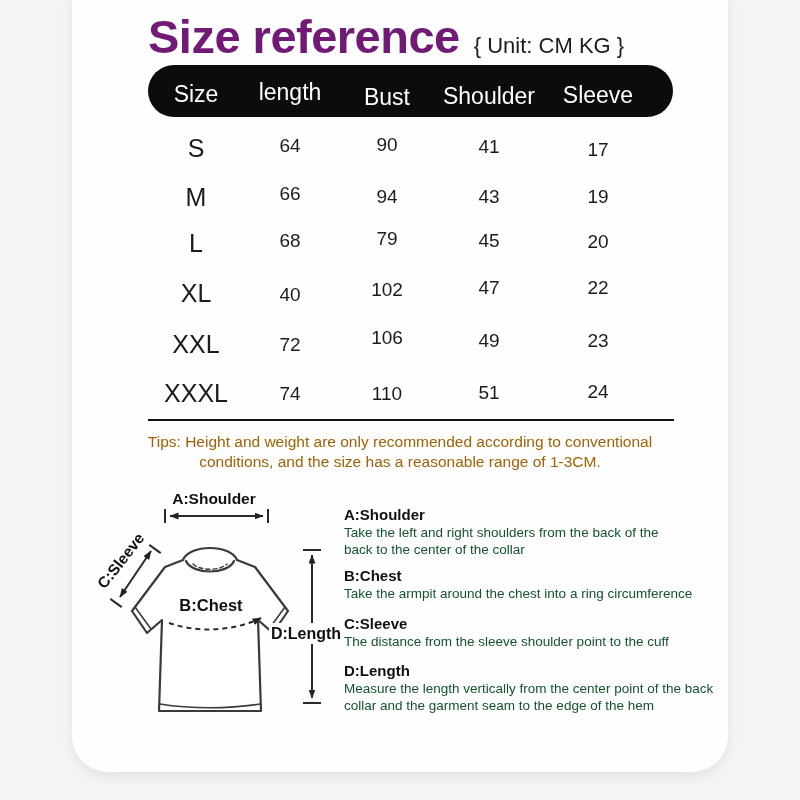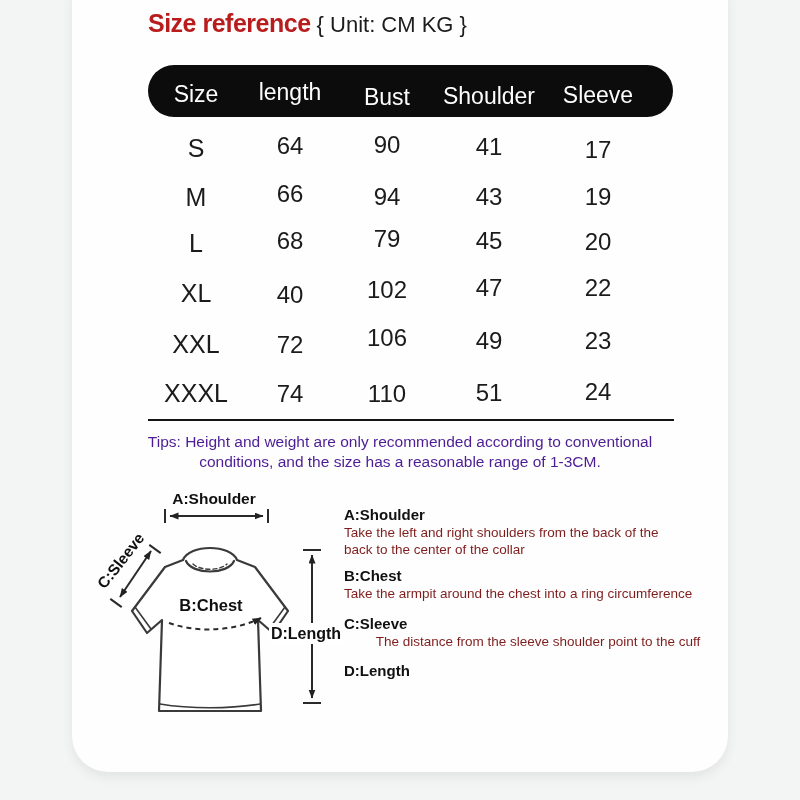--- a/index.html
+++ b/index.html
@@ -11,69 +11,69 @@
     background:#f3f4f4; overflow:hidden; color:#161616;
   }
   .card {
     position:absolute; left:72px; top:-34px; width:656px; height:806px;
     background:#fefefe; border-radius:36px;
     box-shadow:0 5px 12px rgba(0,0,0,.07);
   }
 
   
   .title-row { position:absolute; left:148px; top:9px; display:flex; align-items:baseline; }
-  .title-main { font-size:25px; font-weight:bold; letter-spacing:-.5px; color:#b91c1c; }
-  .title-unit { font-size:22px; font-weight:400; margin-left:6px; color:#1c1c1c; }
+  .title-main { font-size:47px; font-weight:bold; letter-spacing:-.5px; color:#701a75; }
+  .title-unit { font-size:22px; font-weight:400; margin-left:14px; color:#1c1c1c; }
 
   
   .thead {
     position:absolute; left:148px; top:65px; width:525px; height:52px;
     background:#0c0c0c; border-radius:29px;
   }
   .hcol {
     position:absolute; top:14px; height:30px; line-height:30px;
     color:#fdfdfd; font-size:23px; transform:translate(-50%, var(--dy,0));
     white-space:nowrap;
   }
   .cell {
     position:absolute; height:32px; line-height:32px;
-    font-size:24px; color:#1b1b1b;
+    font-size:19px; color:#1b1b1b;
     transform:translate(-50%, var(--dy,0)); white-space:nowrap;
   }
   .cell.size-label { font-size:25px; }
   .col-size   { left:196px; }
   .col-length { left:290px; }
   .col-bust   { left:387px; }
   .col-shoulder { left:489px; }
   .col-sleeve { left:598px; }
   .r1 { top:132px; } .r2 { top:181px; } .r3 { top:227px; }
   .r4 { top:277px; } .r5 { top:328px; } .r6 { top:377px; }
   .table-divider {
     position:absolute; left:148px; top:419px; width:526px; height:2px;
     background:#141414;
   }
 
   
   .tips {
     position:absolute; left:128px; top:432px; width:544px;
-    text-align:center; font-size:15.5px; line-height:20px; color:#4c1d95;
+    text-align:center; font-size:15.5px; line-height:20px; color:#a16207;
   }
 
   
   .diagram-svg { position:absolute; left:85px; top:483px; width:260px; height:250px; }
   .svg-label { font-family:"Liberation Sans",sans-serif; font-weight:bold; fill:#101010; }
 
   
   .guide { position:absolute; left:344px; top:506px; width:396px; }
   .guide-item { margin-bottom:9px; }
   .guide-item h3 { font-size:15px; font-weight:bold; color:#111; margin-bottom:2px; }
-  .guide-item p  { font-size:13.5px; line-height:16.5px; color:#7f1d1d; }
+  .guide-item p  { font-size:13.5px; line-height:16.5px; color:#14532d; }
   .guide-item.gA p { max-width:336px; }
   .guide-item.gB p { max-width:388px; }
-  .guide-item.gC p { max-width:388px;text-align:center; }
+  .guide-item.gC p { max-width:388px; }
   .guide-item.gD p { max-width:372px; }
   .guide-item.gB { margin-bottom:12px; }
   .guide-item.gC { margin-bottom:12px; }
 </style>
 </head>
 <body>
 
 <div class="stage">
   <div class="card"></div>
 
@@ -183,15 +183,16 @@
     <div class="guide-item gB">
       <h3>B:Chest</h3>
       <p>Take the armpit around the chest into a ring circumference</p>
     </div>
     <div class="guide-item gC">
       <h3>C:Sleeve</h3>
       <p>The distance from the sleeve shoulder point to the cuff</p>
     </div>
     <div class="guide-item gD">
       <h3>D:Length</h3>
+      <p>Measure the length vertically from the center point of the back collar and the garment seam to the edge of the hem</p>
     </div>
   </div>
 </div>
 
 </body></html>

